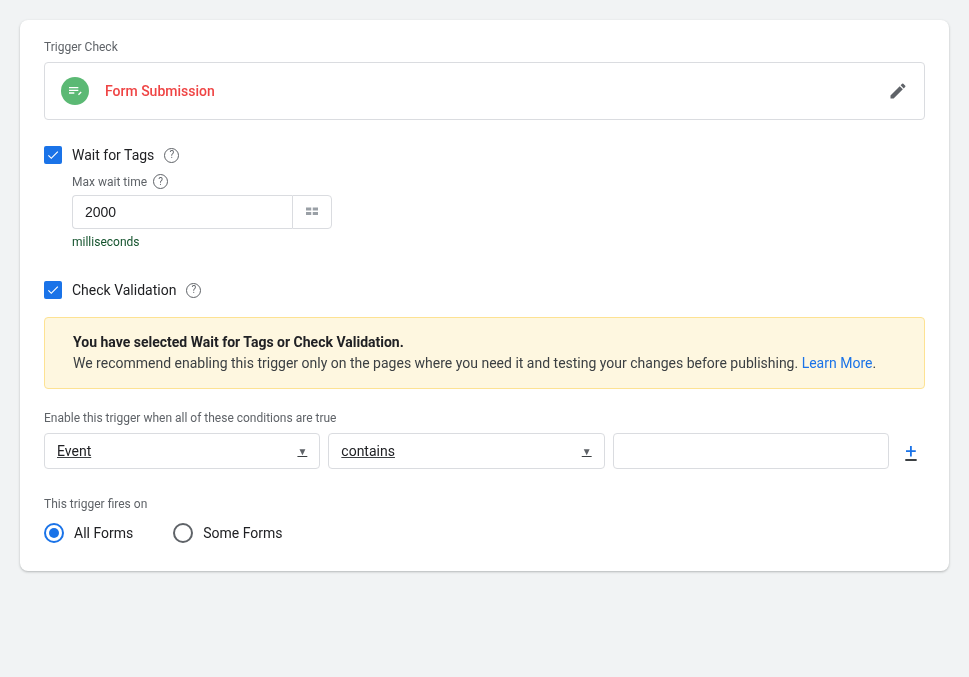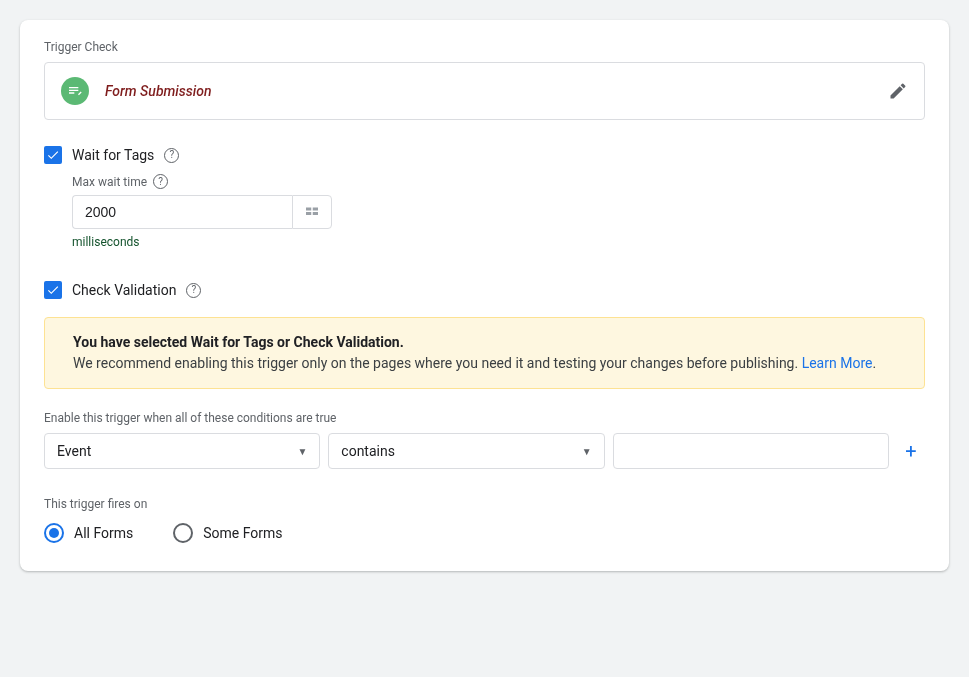--- a/index.html
+++ b/index.html
@@ -45,21 +45,21 @@
       width: 28px;
       height: 28px;
       border-radius: 50%;
       background: #5bb974;
       display: flex;
       align-items: center;
       justify-content: center;
       flex-shrink: 0;
     }
     .type-icon svg { width: 16px; height: 16px; fill: #fff; }
-    .type-label { font-weight: 500; color: #7f1d1d; flex: 1; font-style: italic; }
+    .type-label { font-weight: 500; color: #ef4444; flex: 1; }
     .edit-btn {
       color: #5f6368;
       cursor: pointer;
       display: flex;
       align-items: center;
     }
     .edit-btn svg { width: 20px; height: 20px; fill: #5f6368; }
 
     .checkbox-row {
       display: flex;
@@ -135,21 +135,21 @@
       padding: 14px 28px;
       margin-bottom: 22px;
       font-size: 14px;
       line-height: 1.5;
     }
     .notice-title { font-weight: 700; color: #202124; }
     .notice-body { color: #3c4043; }
     .learn-more { color: #1a73e8; cursor: pointer; text-decoration: none; }
 
     .conditions-label { font-size: 12px; color: #5f6368; margin-bottom: 8px; }
-    .condition-row { display: flex; gap: 8px; align-items: center; margin-bottom: 28px; }
+    .condition-row { display: flex; gap: 8px; align-items: center; margin-bottom: 28px; text-decoration: underline; }
     .select {
       border: 1px solid #dadce0;
       border-radius: 4px;
       padding: 9px 12px;
       font-size: 14px;
       color: #202124;
       display: flex;
       align-items: center;
       justify-content: space-between;
       cursor: pointer;

